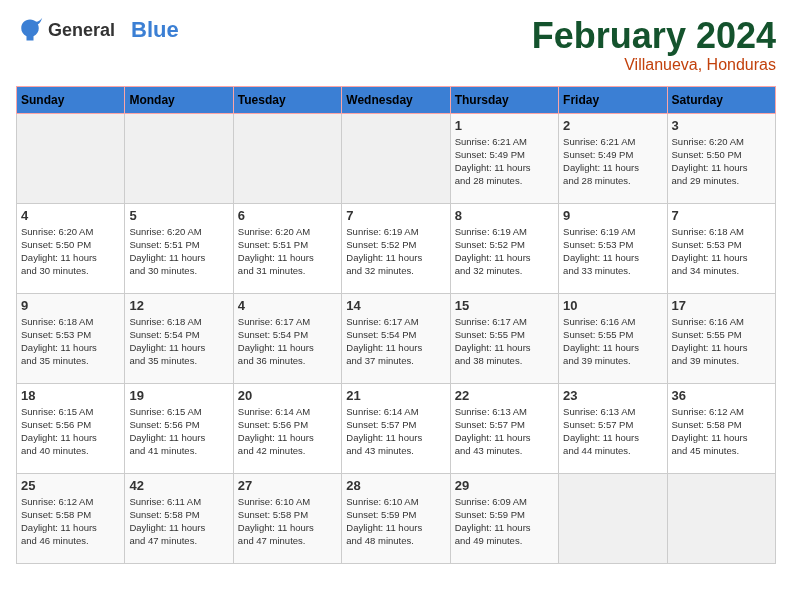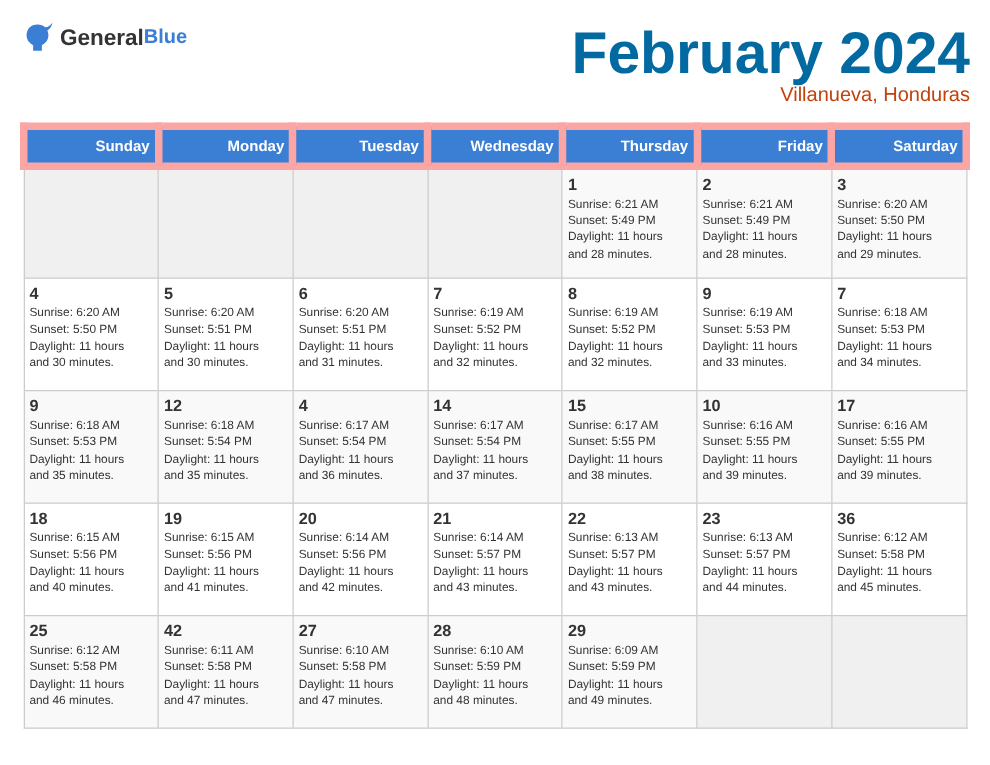--- a/index.html
+++ b/index.html
@@ -21,55 +21,56 @@
       align-items: center;
       gap: 4px;
     }
     .logo-text-general {
       font-size: 18px;
       font-weight: bold;
       color: #333;
       line-height: 1;
     }
     .logo-text-blue {
-      font-size: 16px;
+      font-size: 22px;
       font-weight: bold;
       color: #3b7fd4;
       line-height: 1;
+      margin-left: 16px;
     }
     .logo-icon {
       width: 28px;
       height: 28px;
     }
     .title-area {
       text-align: right;
     }
     .month-title {
-      font-size: 47px;
-      font-weight: bold;
-      color: #0369a1;
+      font-size: 36px;
+      font-weight: bold;
+      color: #14532d;
       line-height: 1.1;
     }
     .subtitle {
       font-size: 16px;
       color: #c2410c;
     }
     table {
       width: 100%;
       border-collapse: collapse;
       table-layout: fixed;
     }
     thead tr th {
       background-color: #3b7fd4;
-      color: #ffffff;
+      color: #000000;
       font-size: 12px;
       font-weight: bold;
       padding: 6px 4px;
-      border: 6px solid #fca5a5;
-      text-align: right;
+      border: 1px solid #fca5a5;
+      text-align: left;
     }
     tbody tr td {
       border: 1px solid #ccc;
       vertical-align: top;
       padding: 4px 4px;
       font-size: 10px;
       color: #333;
       height: 90px;
     }
     tbody tr:nth-child(odd) td {

